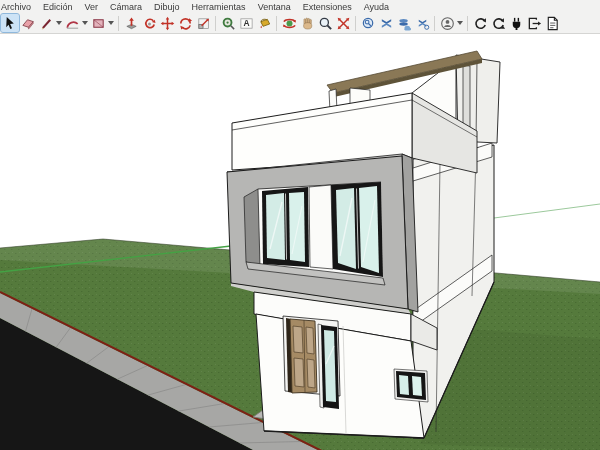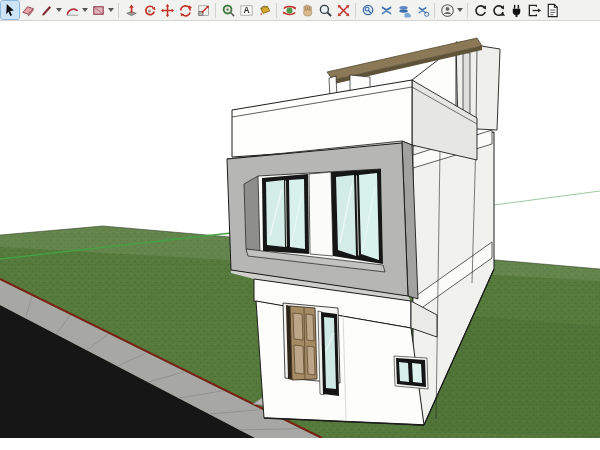--- a/index.html
+++ b/index.html
@@ -22,20 +22,31 @@
 
   
   #viewport{width:600px;height:417px;position:relative;background:#ffffff;}
   #viewport svg{display:block;}
 </style>
 </head>
 <body>
 
 <div id="window">
 
+  <div id="menubar">
+    <span class="menu-item">Archivo</span>
+    <span class="menu-item">Edición</span>
+    <span class="menu-item">Ver</span>
+    <span class="menu-item">Cámara</span>
+    <span class="menu-item">Dibujo</span>
+    <span class="menu-item">Herramientas</span>
+    <span class="menu-item">Ventana</span>
+    <span class="menu-item">Extensiones</span>
+    <span class="menu-item">Ayuda</span>
+  </div>
 
   <div id="toolbar">
 
     <span class="tb sel">
       <svg width="15" height="15" viewBox="0 0 16 16">
         <polygon points="4,1 11.5,8 7.6,8.4 9.6,13 7.8,13.8 5.9,9.4 3.4,12" fill="#111"></polygon>
       </svg>
     </span>
 
     <span class="tb">

